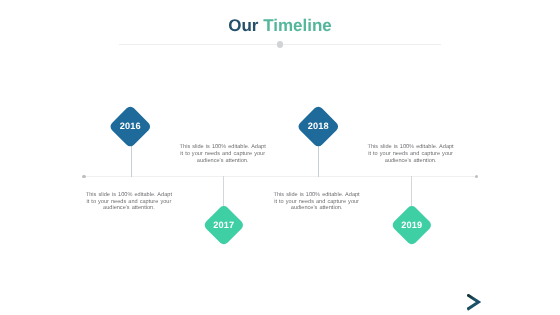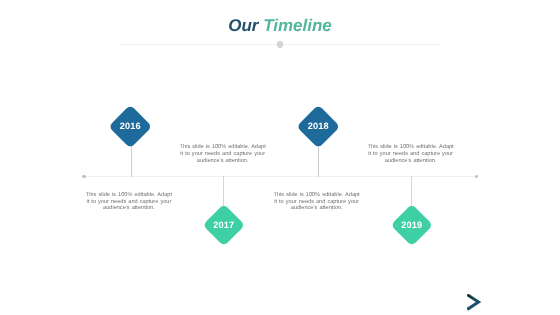--- a/index.html
+++ b/index.html
@@ -7,21 +7,21 @@
     width:560px; height:315px; background:#ffffff; overflow:hidden;
     font-family:"Liberation Sans", sans-serif;
     position:relative;
     -webkit-font-smoothing:antialiased;
     text-rendering:geometricPrecision;
   }
   .slide { position:absolute; left:0; top:0; width:560px; height:315px; }
 
   
   .title { position:absolute; left:0; top:16px; width:560px; text-align:center;
-           font-size:17px; font-weight:bold; filter:blur(0.01px);font-style:italic; }
+           font-size:17px; font-weight:bold; filter:blur(0.01px); }
   .title .sp { white-space:pre; }
   .title .w1 { color:#24506a; }
   .title .w2 { color:#54b79b; }
 
   .divider { position:absolute; left:119px; top:44px; width:322px; height:1px;
              background:#eeeeef; }
   .divider-dot { position:absolute; left:276.8px; top:41.3px; width:6.5px; height:6.5px;
                  border-radius:50%; background:#d2d3d5; }
 
   

